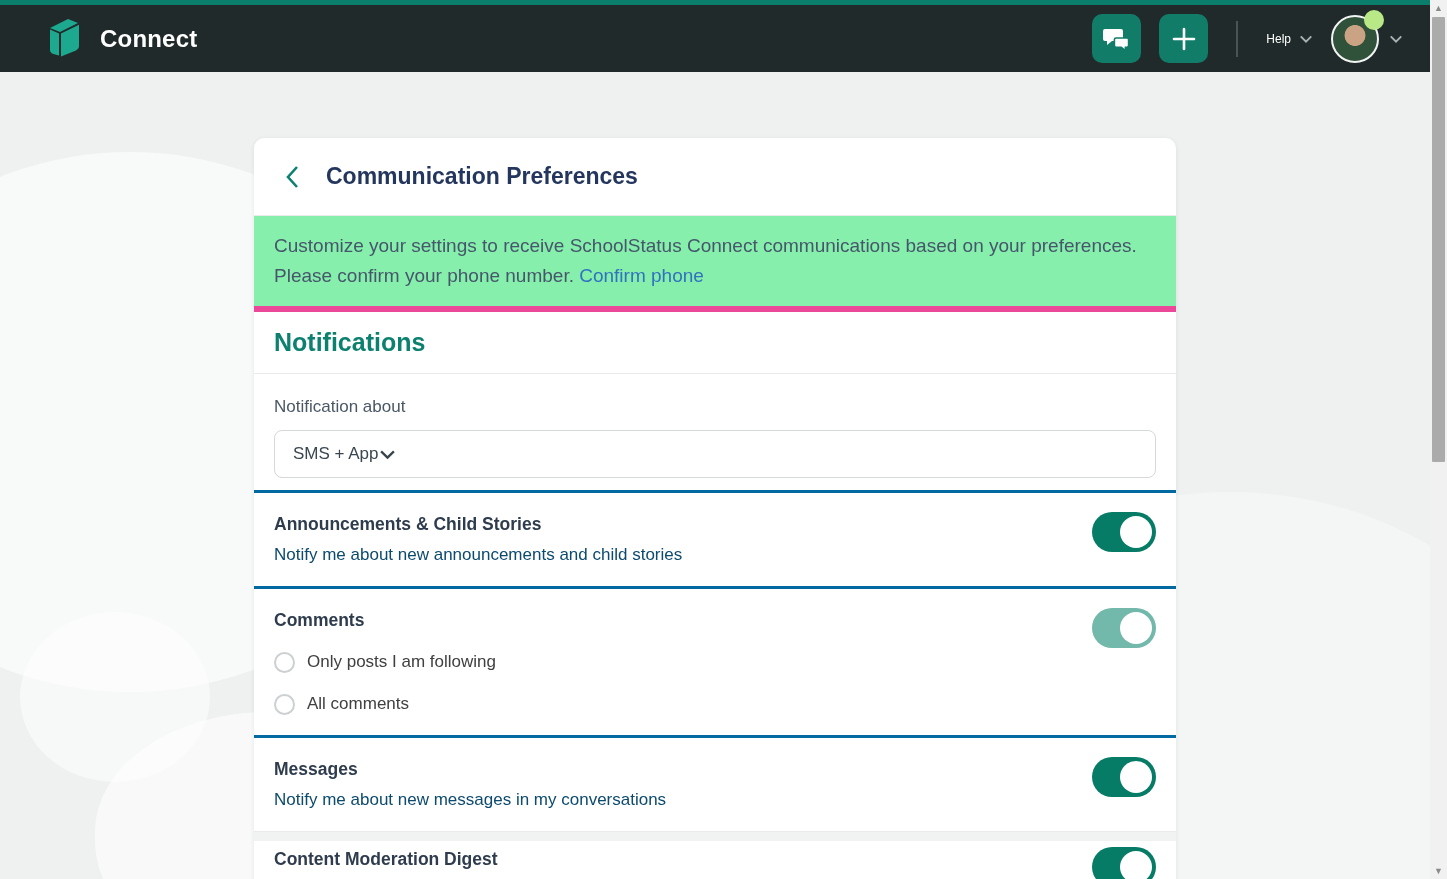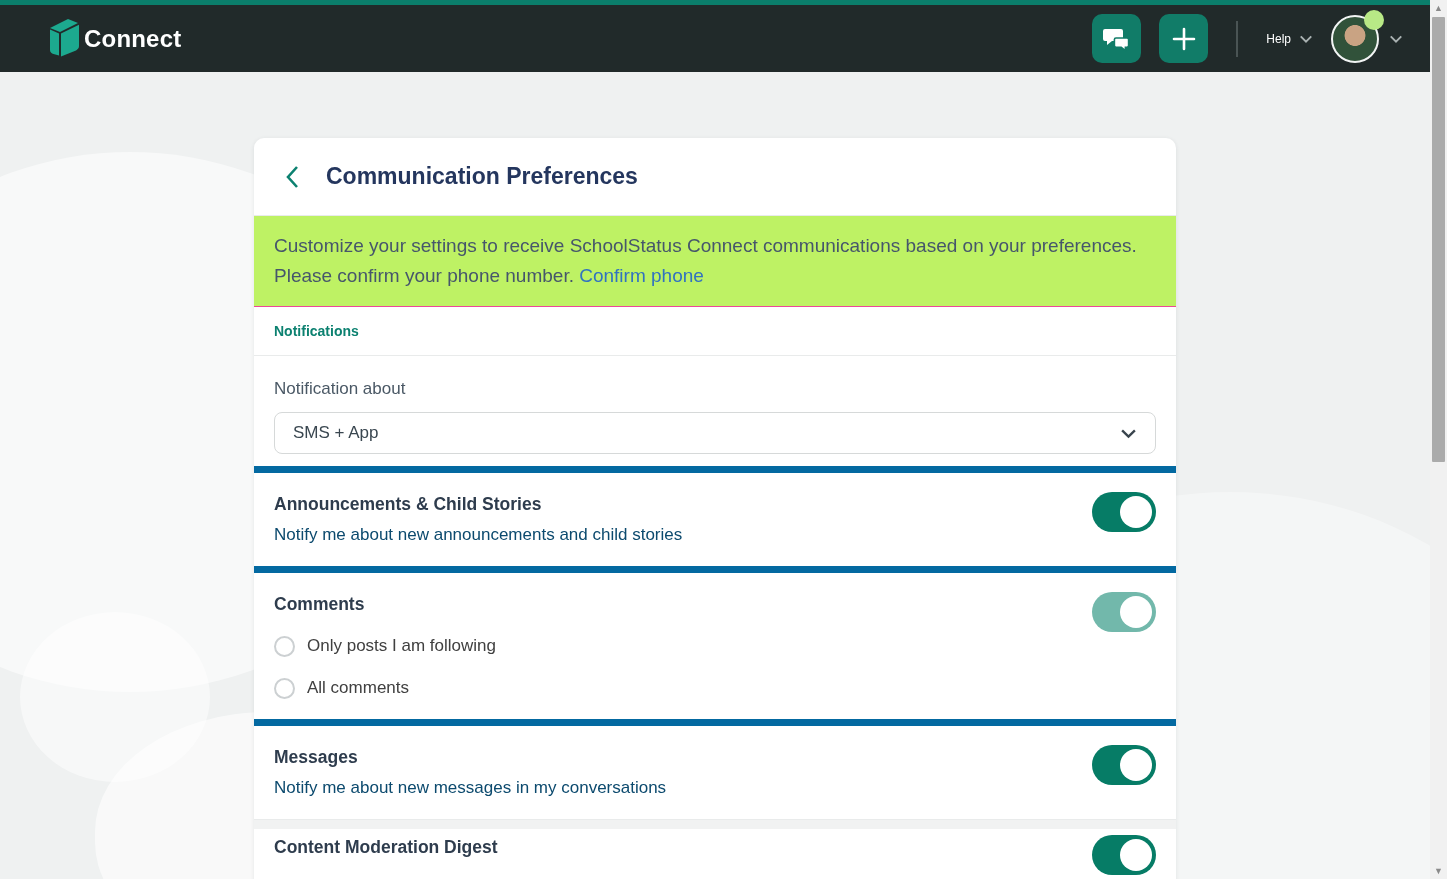--- a/index.html
+++ b/index.html
@@ -21,21 +21,21 @@
   }
 
   
   .top-strip{height:5px;background:var(--top-strip);}
   .navbar{
     height:67px;background:var(--navbar-bg);
     display:flex;align-items:center;
     padding:0 30px 0 44px;
     position:relative;z-index:5;
   }
-  .brand{display:flex;align-items:center;}
+  .brand{display:flex;align-items:center;gap:16px;}
   .brand-name{color:#fff;font-size:24px;font-weight:700;letter-spacing:.2px;}
   .nav-right{margin-left:auto;display:flex;align-items:center;gap:18px;padding-right:14px;}
   .nav-btn{
     width:49px;height:49px;border:none;border-radius:10px;
     background:var(--btn-teal);color:#fff;
     display:flex;align-items:center;justify-content:center;cursor:pointer;
   }
   .nav-btn svg{display:block;}
   .nav-divider{width:2px;height:36px;background:#4a5454;margin:0 10px;}
   .help{display:flex;align-items:center;gap:8px;color:#fff;font-size:12px;cursor:pointer;}
@@ -69,42 +69,42 @@
     position:relative;
   }
   .card-header{
     height:77px;display:flex;align-items:center;gap:22px;padding:0 28px;
   }
   .back-btn{background:none;border:none;cursor:pointer;display:flex;align-items:center;}
   .back-btn svg{width:22px;height:26px;fill:none;stroke:var(--accent);stroke-width:2.6;}
   .card-title{font-size:23px;font-weight:700;color:var(--title-navy);}
 
   .intro{
-    background:#bef264;border-top:1px solid #e9ebeb;border-bottom:1px solid #ec4899;
+    background:#86efac;border-top:1px solid #e9ebeb;border-bottom:6px solid #ec4899;
     padding:15px 20px;font-size:19px;line-height:30px;color:#46566b;
   }
   .intro a{color:var(--link-blue);text-decoration:none;cursor:pointer;}
 
   .section-head{
     padding:16px 20px;border-bottom:1px solid #e9ebeb;
   }
-  .section-head h2{font-size:14px;font-weight:700;color:var(--accent);}
+  .section-head h2{font-size:25px;font-weight:700;color:var(--accent);}
 
   .method-block{padding:23px 20px 12px;}
   .method-label{font-size:17px;color:#4a5865;}
   .select{
-    margin-top:13px;height:42px;border:1px solid #d6d9d9;border-radius:8px;
-    display:flex;align-items:center;justify-content:space-between;
+    margin-top:13px;height:48px;border:1px solid #d6d9d9;border-radius:8px;
+    display:flex;align-items:center;justify-content:flex-start;
     padding:0 18px;font-size:17px;color:#3a4750;cursor:pointer;background:#fff;
   }
   .select .chev{stroke:#39444d;width:17px;height:17px;}
 
   .pref-row{
     padding:19px 20px;display:flex;align-items:flex-start;
-    border-top:7px solid #0369a1;
+    border-top:3px solid #0369a1;
   }
   .pref-row:first-of-type{border-top:none;}
   .pref-text{flex:1;min-width:0;}
   .pref-title{font-size:17.5px;font-weight:700;color:#2e3c4d;line-height:24px;}
   .pref-sub{font-size:17px;color:#0c4a6e;line-height:24px;margin-top:7px;}
   .radio-opt{display:flex;align-items:center;gap:12px;margin-top:18px;cursor:default;}
   .radio-circle{
     width:21px;height:21px;border-radius:50%;border:2px solid #ccd0d2;background:#fff;flex:none;
   }
   .radio-label{font-size:17px;color:#404040;line-height:24px;}

